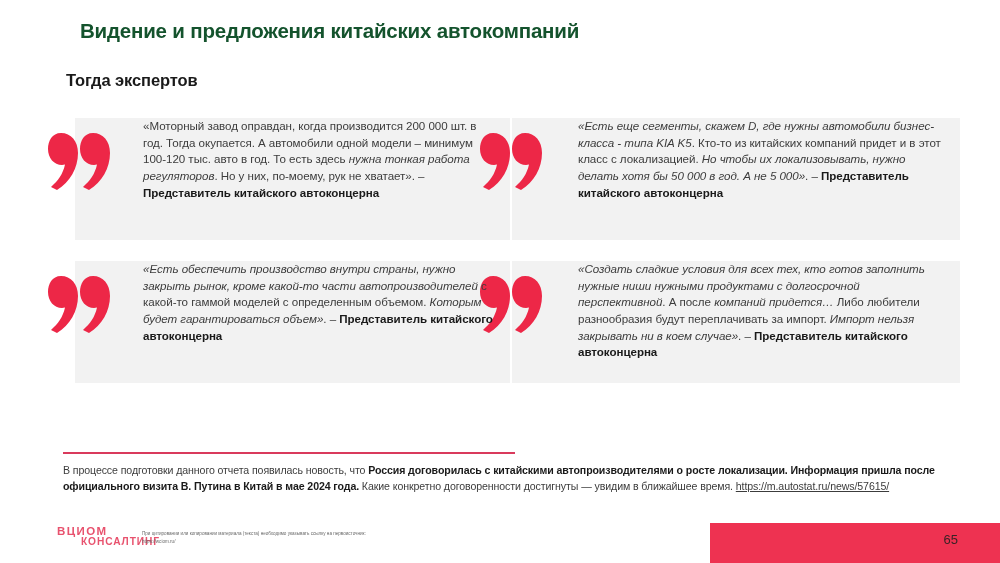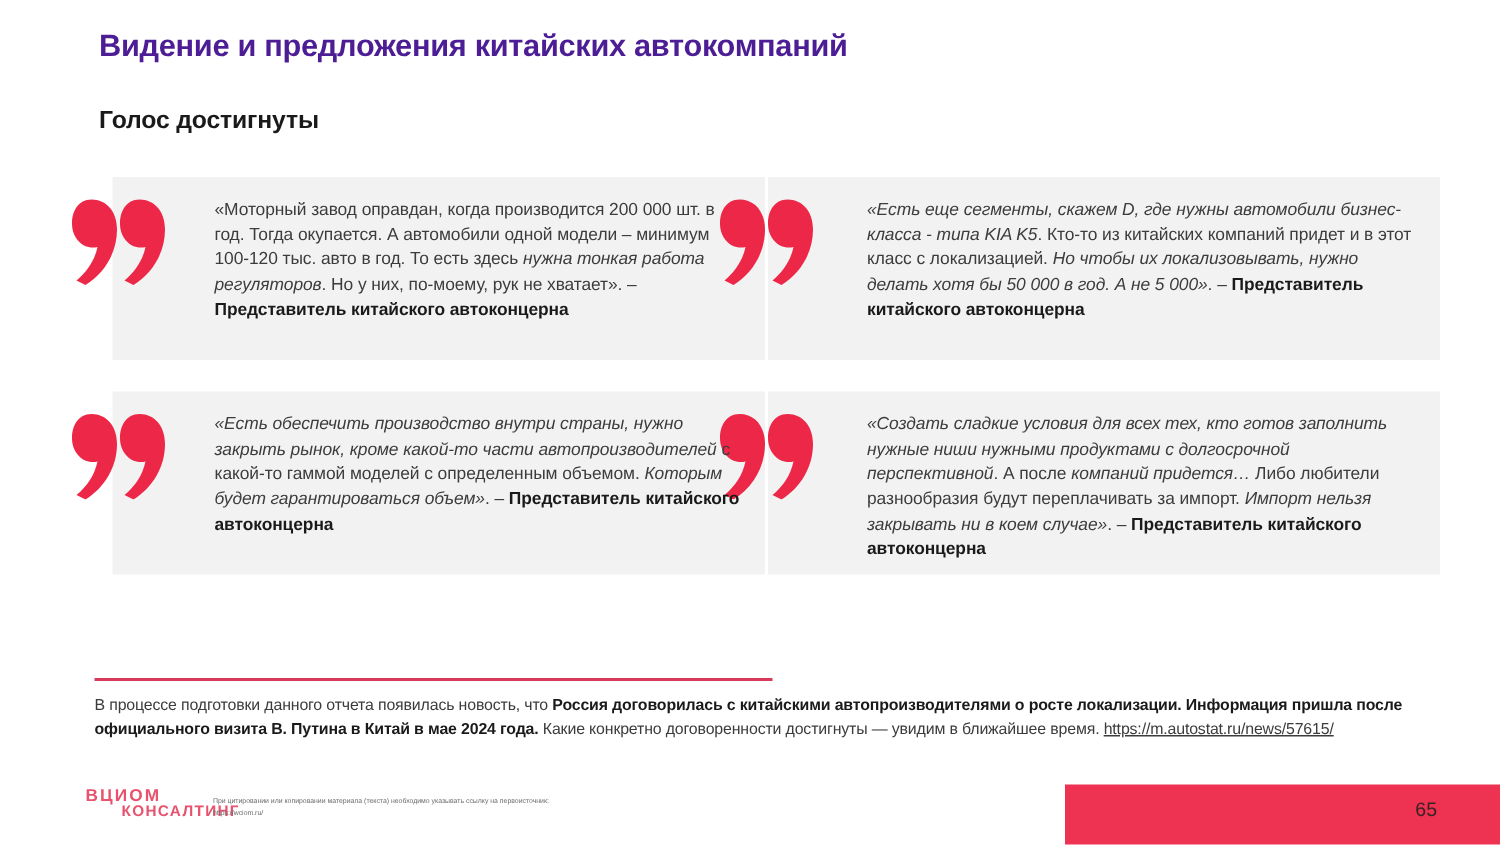--- a/index.html
+++ b/index.html
@@ -18,26 +18,26 @@
 
   .slide {
     position: absolute;
     inset: 0;
     background: #ffffff;
   }
 
   
   .slide-title {
     position: absolute;
-    left: 66px;
+    left: 80px;
     top: 19px;
     font-size: 20.5px;
     font-weight: bold;
     letter-spacing: -0.2px;
-    color: #4c1d95;
+    color: #14532d;
     white-space: nowrap;
   }
 
   .section-heading {
     position: absolute;
     left: 66px;
     top: 71px;
     font-size: 16.5px;
     font-weight: bold;
     color: #1a1a1a;
@@ -82,21 +82,20 @@
   .quote-card.c1 .quote-mark,
   .quote-card.c3 .quote-mark { left: -32px; }
 
   .quote-mark svg { display: block; width: 100%; height: 100%; }
 
   .quote-body {
     position: relative;
     z-index: 3;
     margin-left: 68px;
     margin-right: 12px;
-    margin-top: 14px;
     font-size: 11.6px;
     line-height: 1.44;
     color: #3c3c3c;
     letter-spacing: -0.05px;
   }
   .quote-card.c1 .quote-body,
   .quote-card.c3 .quote-body { margin-left: 66px; }
 
   .quote-body i { font-style: italic; text-align: right; }
   .quote-body b { font-weight: bold; color: #1a1a1a; font-style: normal; }
@@ -171,21 +170,21 @@
     font-weight: normal;
   }
 </style>
 </head>
 <body>
 
 <div class="slide">
 
   <div class="slide-title">Видение и предложения китайских автокомпаний</div>
 
-  <div class="section-heading">Голос достигнуты</div>
+  <div class="section-heading">Тогда экспертов</div>
 
   <div class="quote-grid">
 
     <div class="quote-card c0">
       <div class="quote-card-bg"></div>
       <span class="quote-mark">
         <svg viewBox="0 0 62 58" xmlns="http://www.w3.org/2000/svg" aria-hidden="true">
           <path d="M13 1 C4 1 0 9 0 17 C0 26 6 33 14 33 C15 33 16 32.8 17 32.6 C15 42 10 49 3 55 L9 58 C22 50 30 36 30 21 C30 9 23 1 13 1 Z" fill="#ED2747"></path>
           <path d="M45 1 C36 1 32 9 32 17 C32 26 38 33 46 33 C47 33 48 32.8 49 32.6 C47 42 42 49 35 55 L41 58 C54 50 62 36 62 21 C62 9 55 1 45 1 Z" fill="#ED2747"></path>
         </svg>

